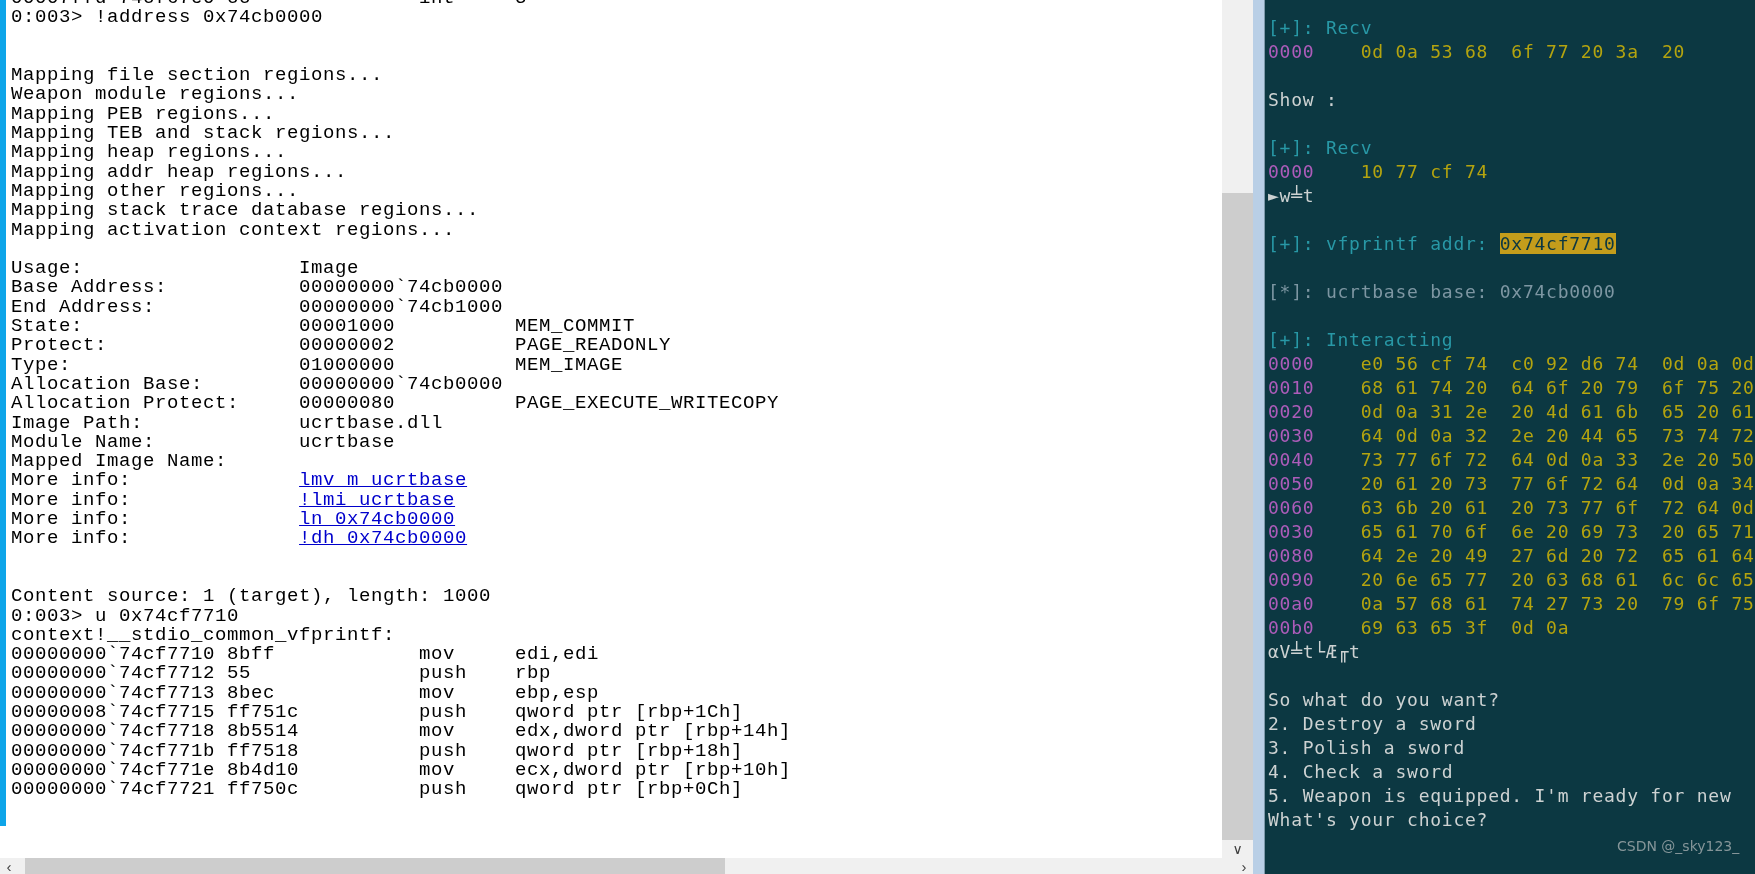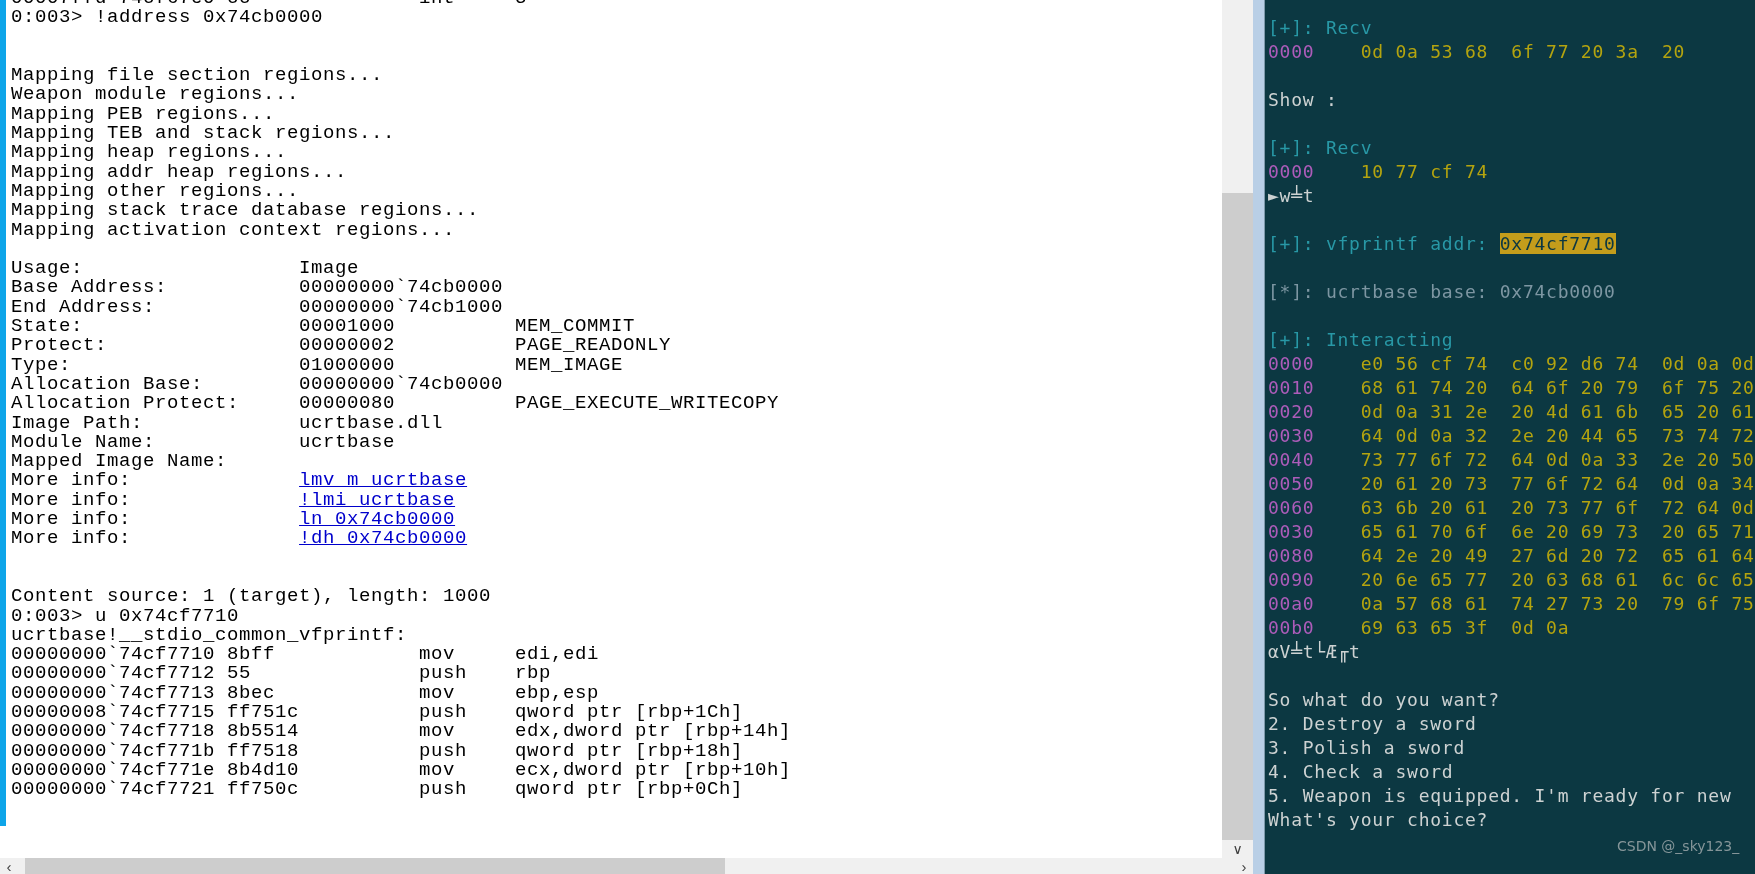--- a/index.html
+++ b/index.html
@@ -108,21 +108,21 @@
       <div class="wl">Module Name:            ucrtbase</div>
       <div class="wl">Mapped Image Name:</div>
       <div class="wl"><span>More info:              </span><span class="link">lmv m ucrtbase</span></div>
       <div class="wl"><span>More info:              </span><span class="link">!lmi ucrtbase</span></div>
       <div class="wl"><span>More info:              </span><span class="link">ln 0x74cb0000</span></div>
       <div class="wl"><span>More info:              </span><span class="link">!dh 0x74cb0000</span></div>
       <div class="wl">&nbsp;</div>
       <div class="wl">&nbsp;</div>
       <div class="wl">Content source: 1 (target), length: 1000</div>
       <div class="wl">0:003&gt; u 0x74cf7710</div>
-      <div class="wl">ucrtbase!__stdio_common_vfprintf:</div>
+      <div class="wl">context!__stdio_common_vfprintf:</div>
       <div class="wl">00000000`74cf7710 8bff            mov     edi,edi</div>
       <div class="wl">00000000`74cf7712 55              push    rbp</div>
       <div class="wl">00000000`74cf7713 8bec            mov     ebp,esp</div>
       <div class="wl">00000008`74cf7715 ff751c          push    qword ptr [rbp+1Ch]</div>
       <div class="wl">00000000`74cf7718 8b5514          mov     edx,dword ptr [rbp+14h]</div>
       <div class="wl">00000000`74cf771b ff7518          push    qword ptr [rbp+18h]</div>
       <div class="wl">00000000`74cf771e 8b4d10          mov     ecx,dword ptr [rbp+10h]</div>
       <div class="wl">00000000`74cf7721 ff750c          push    qword ptr [rbp+0Ch]</div>
     </div>
 </div>

